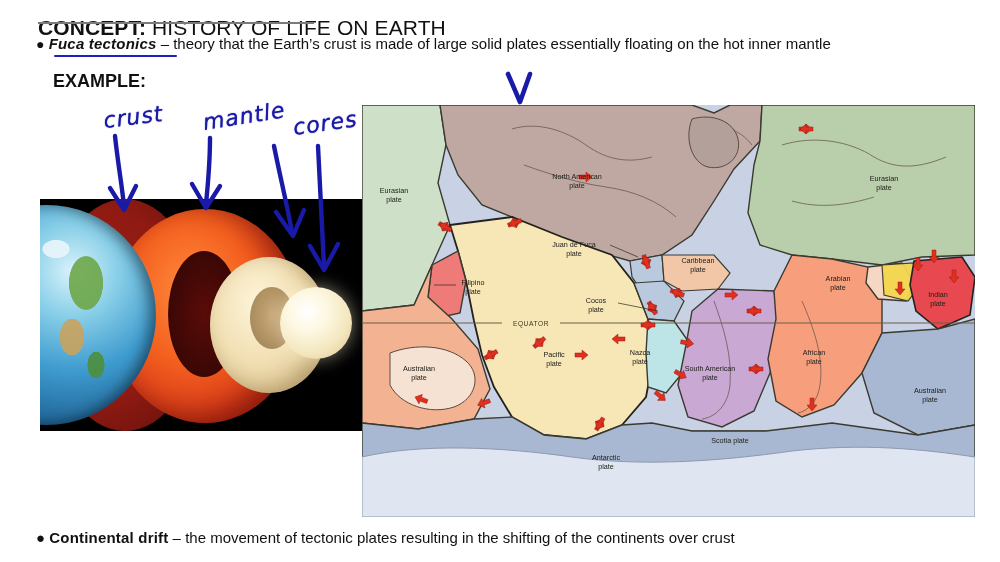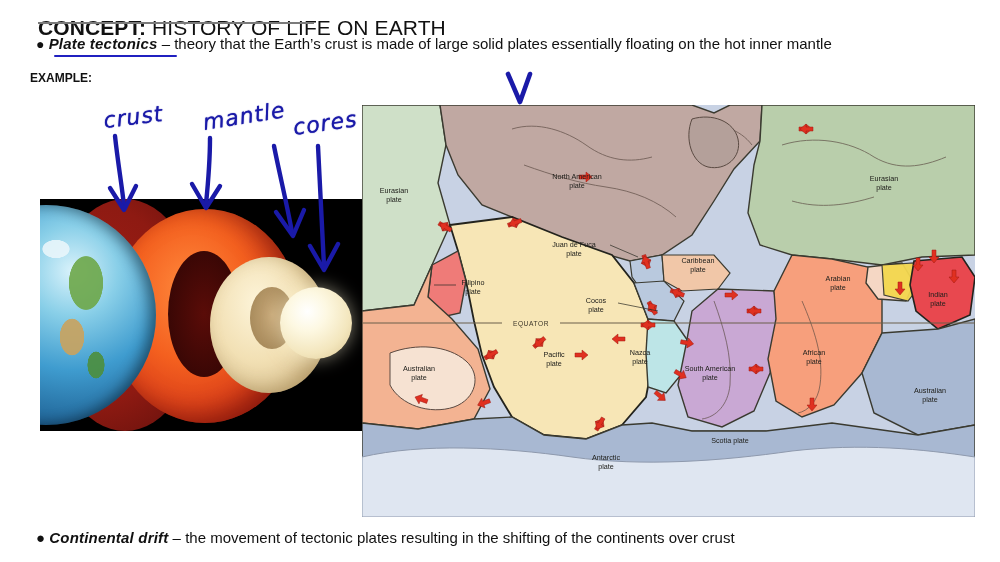--- a/index.html
+++ b/index.html
@@ -24,27 +24,27 @@
     position:absolute;left:36px;top:35px;font-size:15px;white-space:nowrap;
   }
   #bullet1 .dot{font-size:14px;}
   #bullet1 .term{font-weight:bold;font-style:italic;letter-spacing:.2px;}
   #term1-underline{
     position:absolute;left:54px;top:55px;width:123px;height:2px;background:#2020c0;
     border-radius:2px;
   }
 
   #example-label{
-    position:absolute;left:30px;top:71px;font-size:12px;font-weight:bold;
+    position:absolute;left:53px;top:71px;font-size:18px;font-weight:bold;
   }
 
   #bullet2{
     position:absolute;left:36px;top:529px;font-size:15px;white-space:nowrap;
   }
-  #bullet2 .term{font-weight:bold;font-style:italic;letter-spacing:.2px;}
+  #bullet2 .term{font-weight:bold;letter-spacing:.2px;}
 
   
   .hand{
     position:absolute;color:#1a1aa8;font-family:"DejaVu Sans", sans-serif;
     font-size:22px;font-style:italic;font-weight:500;
     transform-origin:left bottom;letter-spacing:1px;
     text-shadow:0 0 1px #1a1aa8;
     pointer-events:none;white-space:nowrap;
   }
   #hand-crust{left:105px;top:108px;transform:rotate(-7deg);}
@@ -182,21 +182,21 @@
 
 <div class="slide">
 
   <div id="concept-line">
     <span class="kw">CONCEPT:</span><span> HISTORY OF LIFE ON EARTH</span>
   </div>
   <div id="concept-underline"></div>
 
   <div id="bullet1">
     <span class="dot">●</span>
-    <span class="term">Plate tectonics</span><span> – theory that the Earth’s crust is made of large solid plates essentially floating on the hot inner mantle</span>
+    <span class="term">Fuca tectonics</span><span> – theory that the Earth’s crust is made of large solid plates essentially floating on the hot inner mantle</span>
   </div>
   <div id="term1-underline"></div>
 
   <div id="example-label">EXAMPLE:</div>
 
   <div id="bullet2">
     <span class="dot">●</span>
     <span class="term">Continental drift</span><span> – the movement of tectonic plates resulting in the shifting of the continents over crust</span>
   </div>
 

